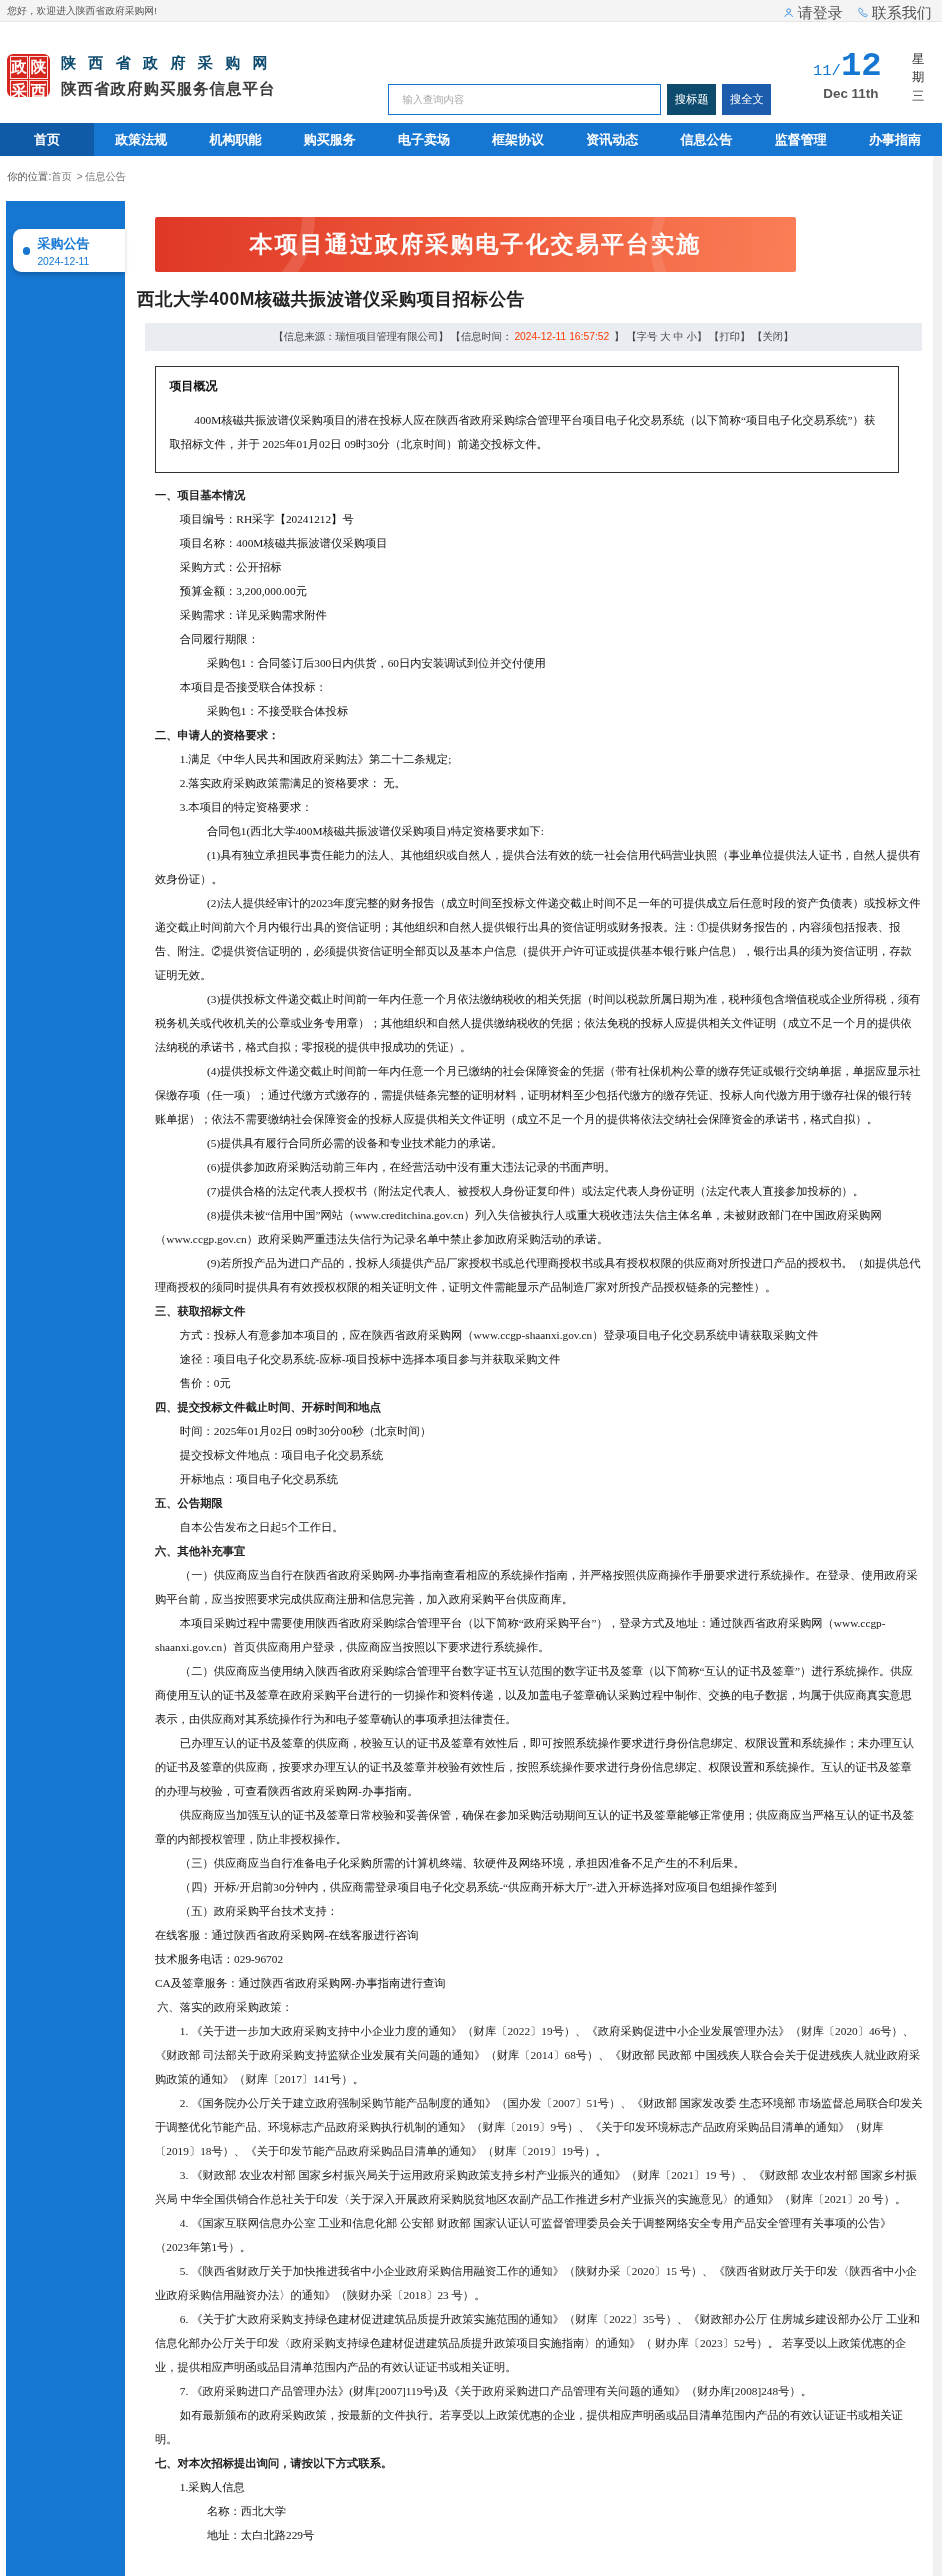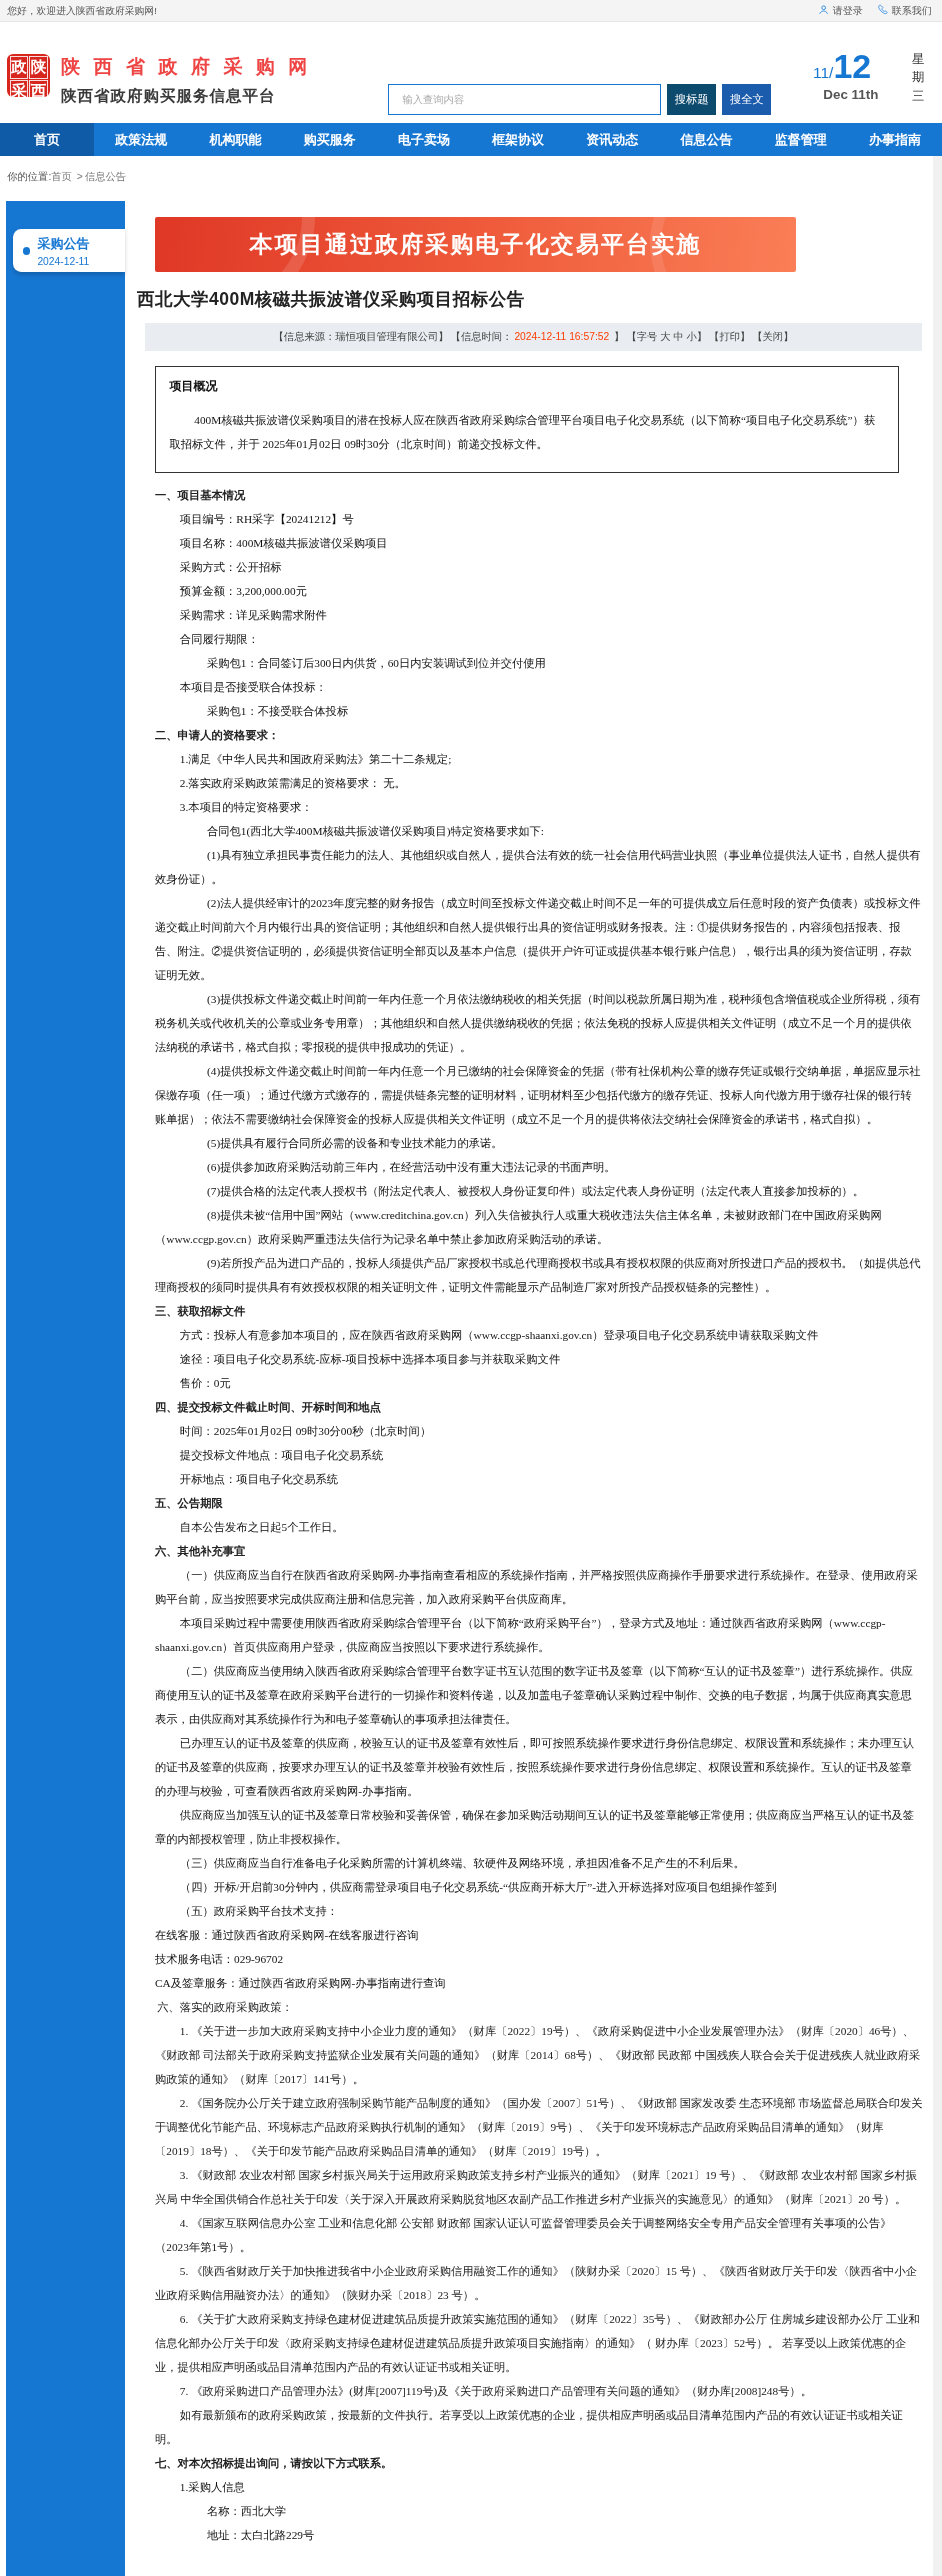--- a/index.html
+++ b/index.html
@@ -4,40 +4,40 @@
 <style>
   * { box-sizing: border-box; }
   html,body { margin:0; padding:0; }
   body {
     width:942px; height:3162px; position:relative; overflow:hidden;
     background:#ffffff; font-family:"Liberation Sans","DejaVu Sans",sans-serif;
   }
   
   .topbar { position:absolute; top:0; left:0; width:942px; height:21.6px; background:#f4f4f4; border-bottom:0.5px solid #e6e6e6; }
   .topbar-welcome { position:absolute; left:7.2px; top:4.6px; font-size:9.8px; color:#555; }
-  .topbar-right { position:absolute; right:10.3px; top:3.6px; display:flex; align-items:center; gap:5.2px; font-size:10px; color:#555; }
+  .topbar-right { position:absolute; right:10.3px; top:3.6px; display:flex; align-items:center; gap:5.2px; font-size:15px; color:#555; }
   .topbar-link { display:flex; align-items:center; gap:3.1px; cursor:pointer; }
   .topbar-link + .topbar-link { margin-left:9.3px; }
   
   .header { position:absolute; top:21.6px; left:0; width:942px; height:101px; background:#fff; }
   .logo { position:absolute; left:7.2px; top:32px; width:43px; height:43px; background:#d7261d; border-radius:6.2px;
           display:grid; grid-template-columns:1fr 1fr; grid-template-rows:1fr 1fr; gap:1px; padding:2.6px; }
   .logo span { color:#fff; font-size:15.5px; font-weight:bold; font-family:"Liberation Serif","DejaVu Serif",serif;
                display:flex; align-items:center; justify-content:center; border:0.5px solid rgba(255,255,255,.85); }
   .site-names { position:absolute; left:61px; top:32px; }
-  .site-name { font-size:19px; font-weight:bold; color:#ef4444; letter-spacing:4.1px; }
+  .site-name { font-size:15px; font-weight:bold; color:#0c4a6e; letter-spacing:4.1px; }
   .site-sub  { font-size:15.5px; font-weight:bold; color:#3a3a3a; margin-top:6.2px; letter-spacing:1px; }
   .search { position:absolute; left:388px; top:62px; display:flex; align-items:flex-end; }
   .search-input { width:273px; height:31px; border:1px solid #1677d3; font-size:10.3px; padding:0 13.4px; color:#333; outline:none; }
   .search-input::placeholder { color:#a9a9a9; }
   .btn-search { height:31px; border:none; color:#fff; font-size:11.3px; cursor:pointer; }
   .btn-title { width:49px; margin-left:6.2px; background:#0c4a6e;font-family:Liberation Serif, serif; }
   .btn-full  { width:49px; margin-left:6.2px; background:#1c5cad; }
   .datebox { position:absolute; left:813px; top:25px; width:118px; height:67px; }
-  .date-nums { color:#1677d3; font-family:Liberation Sans, sans-serif; }
+  .date-nums { color:#1677d3; font-family:Liberation Mono, monospace; }
   .date-prefix { font-size:15.5px; }
   .date-day { font-size:34px; font-weight:bold; }
   .date-en { font-size:13.4px; font-weight:bold; color:#555; margin-top:1px; margin-left:10.3px; }
   .weekday { position:absolute; left:97px; top:3.1px; width:16.5px; text-align:center; font-size:12.4px; color:#333; line-height:18.5px; }
   
   .nav { position:absolute; top:123px; left:0; width:942px; height:33px; background:#1677d3; display:flex; }
   .nav-item { flex:1; text-align:center; line-height:33px; color:#fff; font-size:13px; font-weight:bold; cursor:pointer; }
   .nav-item.active { background:#0f5ba8; }
   
   .breadcrumb { position:absolute; top:170px; left:7.2px; font-size:10.3px; color:#555; }

